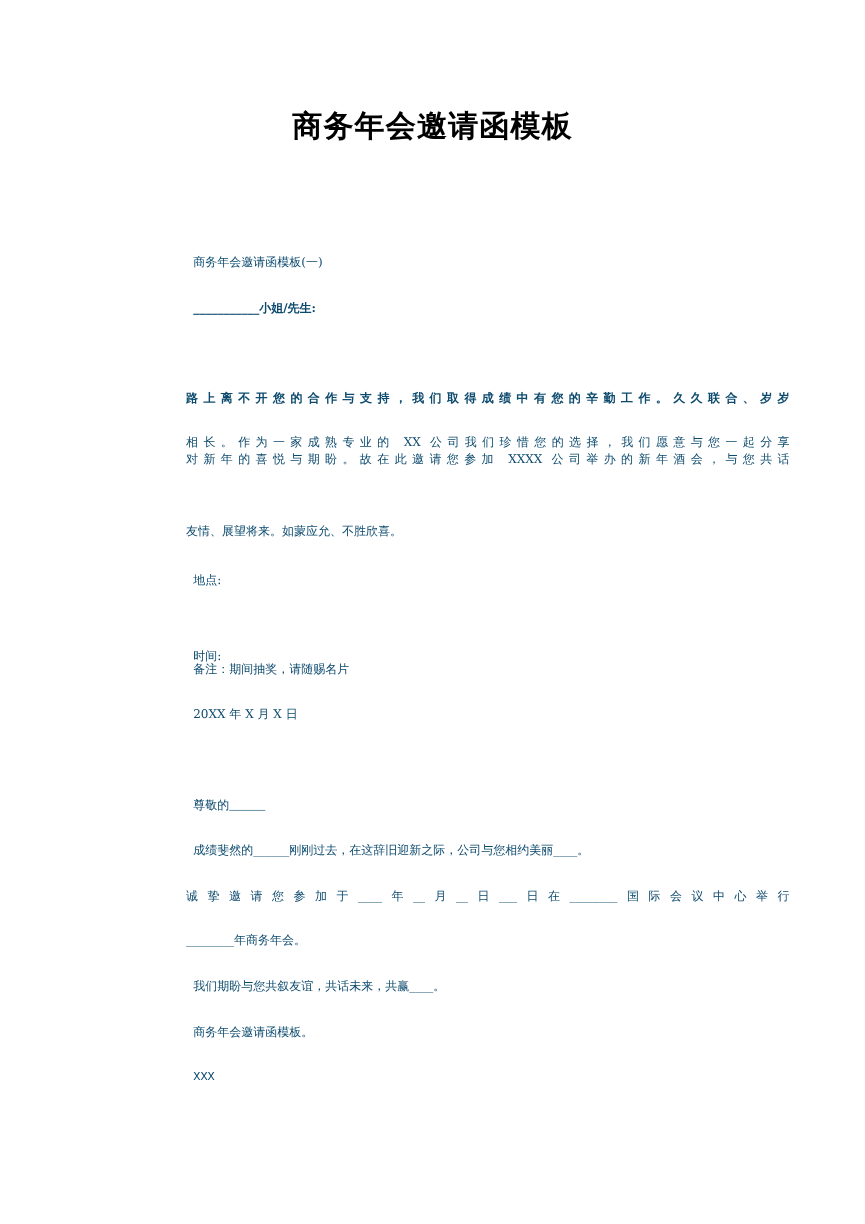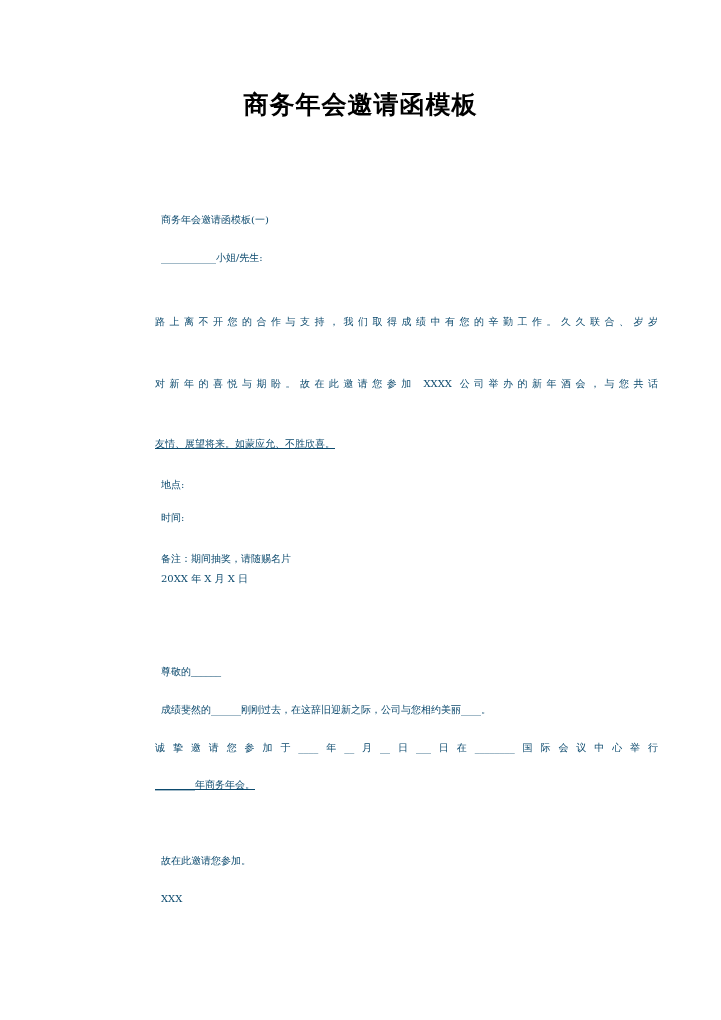--- a/index.html
+++ b/index.html
@@ -46,42 +46,43 @@
     .line.full {
       left: 110px;
       width: 503px;
     }
     .line.full.justify {
       text-align: justify;
       text-align-last: justify;
     }
     .line.flush {
       left: 110px;
-      text-decoration: underline;
     }
   </style>
 </head>
 <body>
 
 <div class="page">
 
   <div class="title" style="top:88px;">商务年会邀请函模板</div>
 
   <div class="line" style="top:210px;">商务年会邀请函模板(一)</div>
-  <div class="line" style="top:248px;">___________小姐/先生:</div>
+  <div class="line" style="top:248px;font-weight:bold;">___________小姐/先生:</div>
 
-  <div class="line full justify" style="top:312px;">路上离不开您的合作与支持，我们取得成绩中有您的辛勤工作。久久联合、岁岁</div>
+  <div class="line full justify" style="top:323px;font-weight:bold;">路上离不开您的合作与支持，我们取得成绩中有您的辛勤工作。久久联合、岁岁</div>
+  <div class="line full justify" style="top:360px;">相长。作为一家成熟专业的 XX 公司我们珍惜您的选择，我们愿意与您一起分享</div>
   <div class="line full justify" style="top:374px;">对新年的喜悦与期盼。故在此邀请您参加 XXXX 公司举办的新年酒会，与您共话</div>
   <div class="line flush" style="top:434px;">友情、展望将来。如蒙应允、不胜欣喜。</div>
 
   <div class="line" style="top:475px;">地点:</div>
-  <div class="line" style="top:508px;">时间:</div>
+  <div class="line" style="top:538px;">时间:</div>
   <div class="line" style="top:549px;font-family:Liberation Serif, serif;">备注：期间抽奖，请随赐名片</div>
-  <div class="line" style="top:569px;">20XX 年 X 月 X 日</div>
+  <div class="line" style="top:586px;">20XX 年 X 月 X 日</div>
 
   <div class="line" style="top:662px;font-family:Liberation Serif, serif;">尊敬的______</div>
   <div class="line full justify" style="top:738px;">诚挚邀请您参加于____年__月__日___日在________国际会议中心举行</div>
   <div class="line" style="top:700px;">成绩斐然的______刚刚过去，在这辞旧迎新之际，公司与您相约美丽____。</div>
   <div class="line flush" style="top:775px;text-align:right;">________年商务年会。</div>
-  <div class="line" style="top:851px;">故在此邀请您参加。</div>
-  <div class="line" style="top:889px;">XXX</div>
+  <div class="line" style="top:813px;">我们期盼与您共叙友谊，共话未来，共赢____。</div>
+  <div class="line" style="top:851px;">商务年会邀请函模板。</div>
+  <div class="line" style="top:889px;font-family:Liberation Mono, monospace;">XXX</div>
 
 </div>
 
 </body></html>

